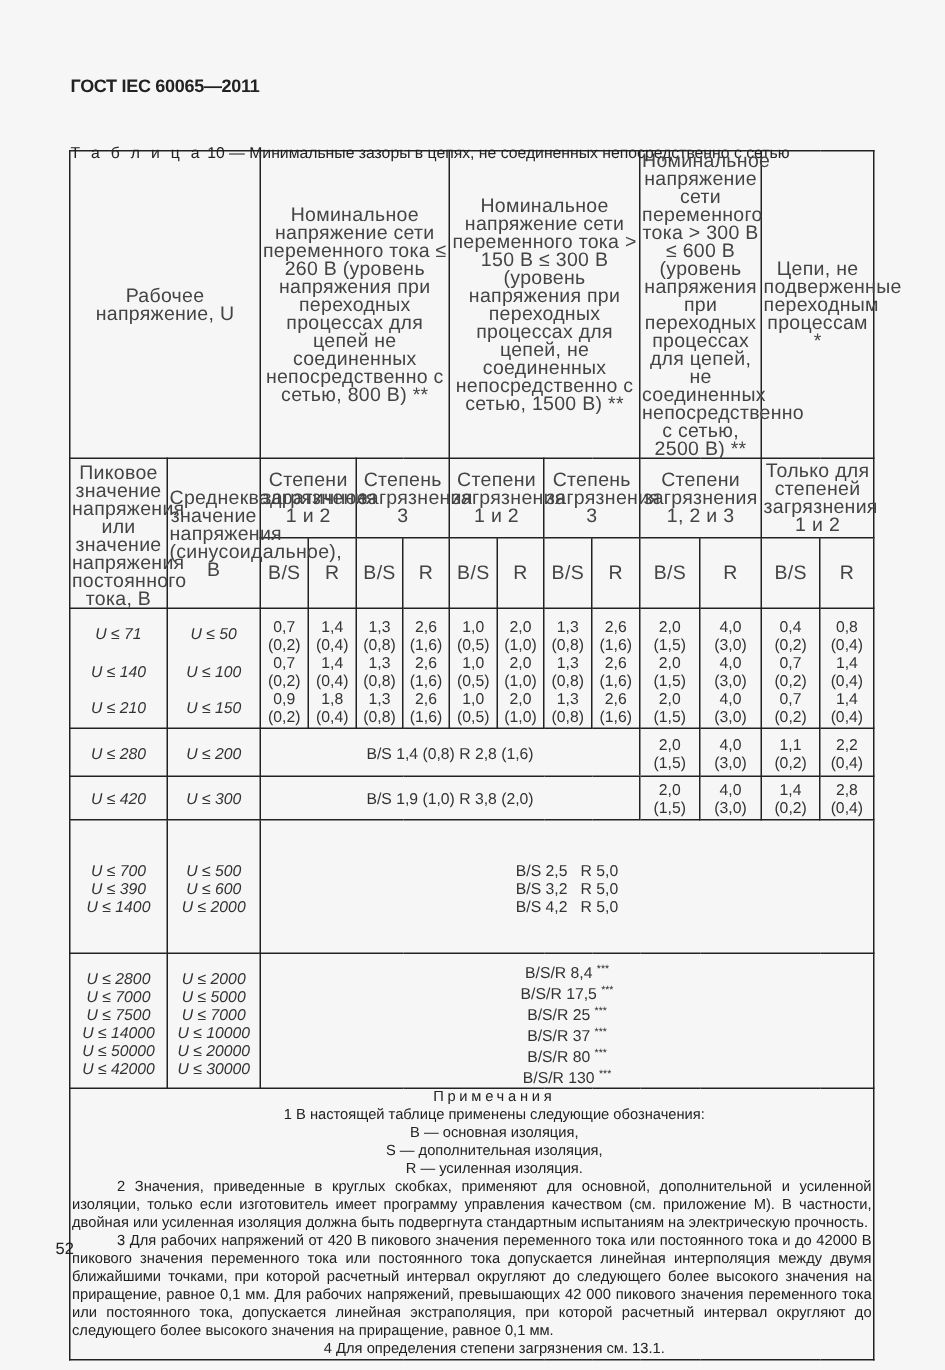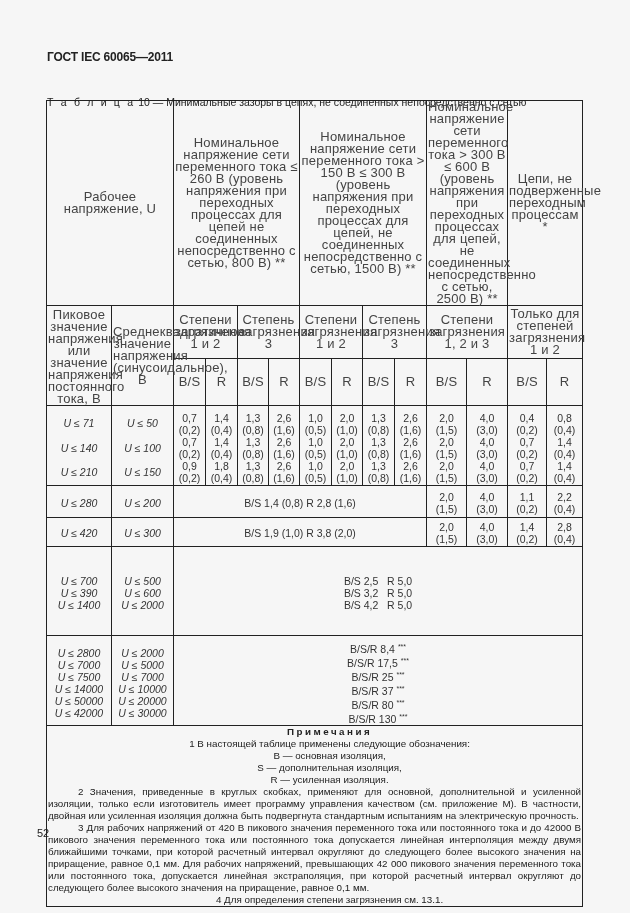--- a/index.html
+++ b/index.html
@@ -12,21 +12,21 @@
   table.t td { border:1px solid #222; padding:0 1px; text-align:center; vertical-align:middle; line-height:12px; }
   .hsmall td { font-size:13px; line-height:11.2px; color:#444; letter-spacing:0.2px; }
   .hsmall td.vt { vertical-align:top; }
   .dbl td { border-bottom:3px double #222; }
   .num { font-size:10.5px; line-height:12.3px; color:#333; }
   .u { font-style:italic; }
   .data td { vertical-align:top; }
   .notes td { text-align:left; padding:6px 8px 10px 8px; font-size:9.8px; line-height:15.2px; color:#222; }
   .notes p { margin:0; }
   .ind { text-indent:30px; }
-  .spread { letter-spacing:2.5px;font-weight:bold; }
+  .spread { letter-spacing:2.5px; }
   .page { position:absolute; left:37px; top:827px; font-size:11px; }
   sup { font-size:7px; vertical-align:4px; }
 </style>
 </head>
 <body>
 
 <div class="hdr">ГОСТ IEC 60065—2011</div>
 <div class="caption"><span class="sp">Т а б л и ц а</span><span> 10 — Минимальные зазоры в цепях, не соединенных непосредственно с сетью</span></div>
 
 <table class="t">

